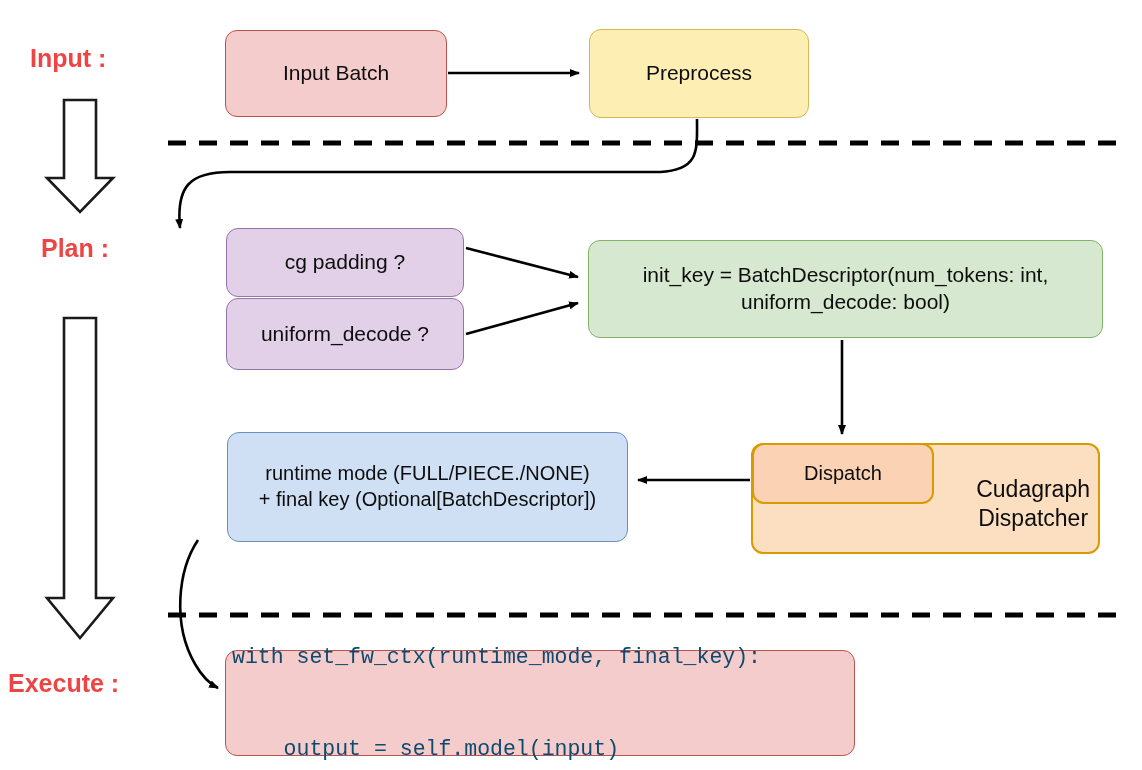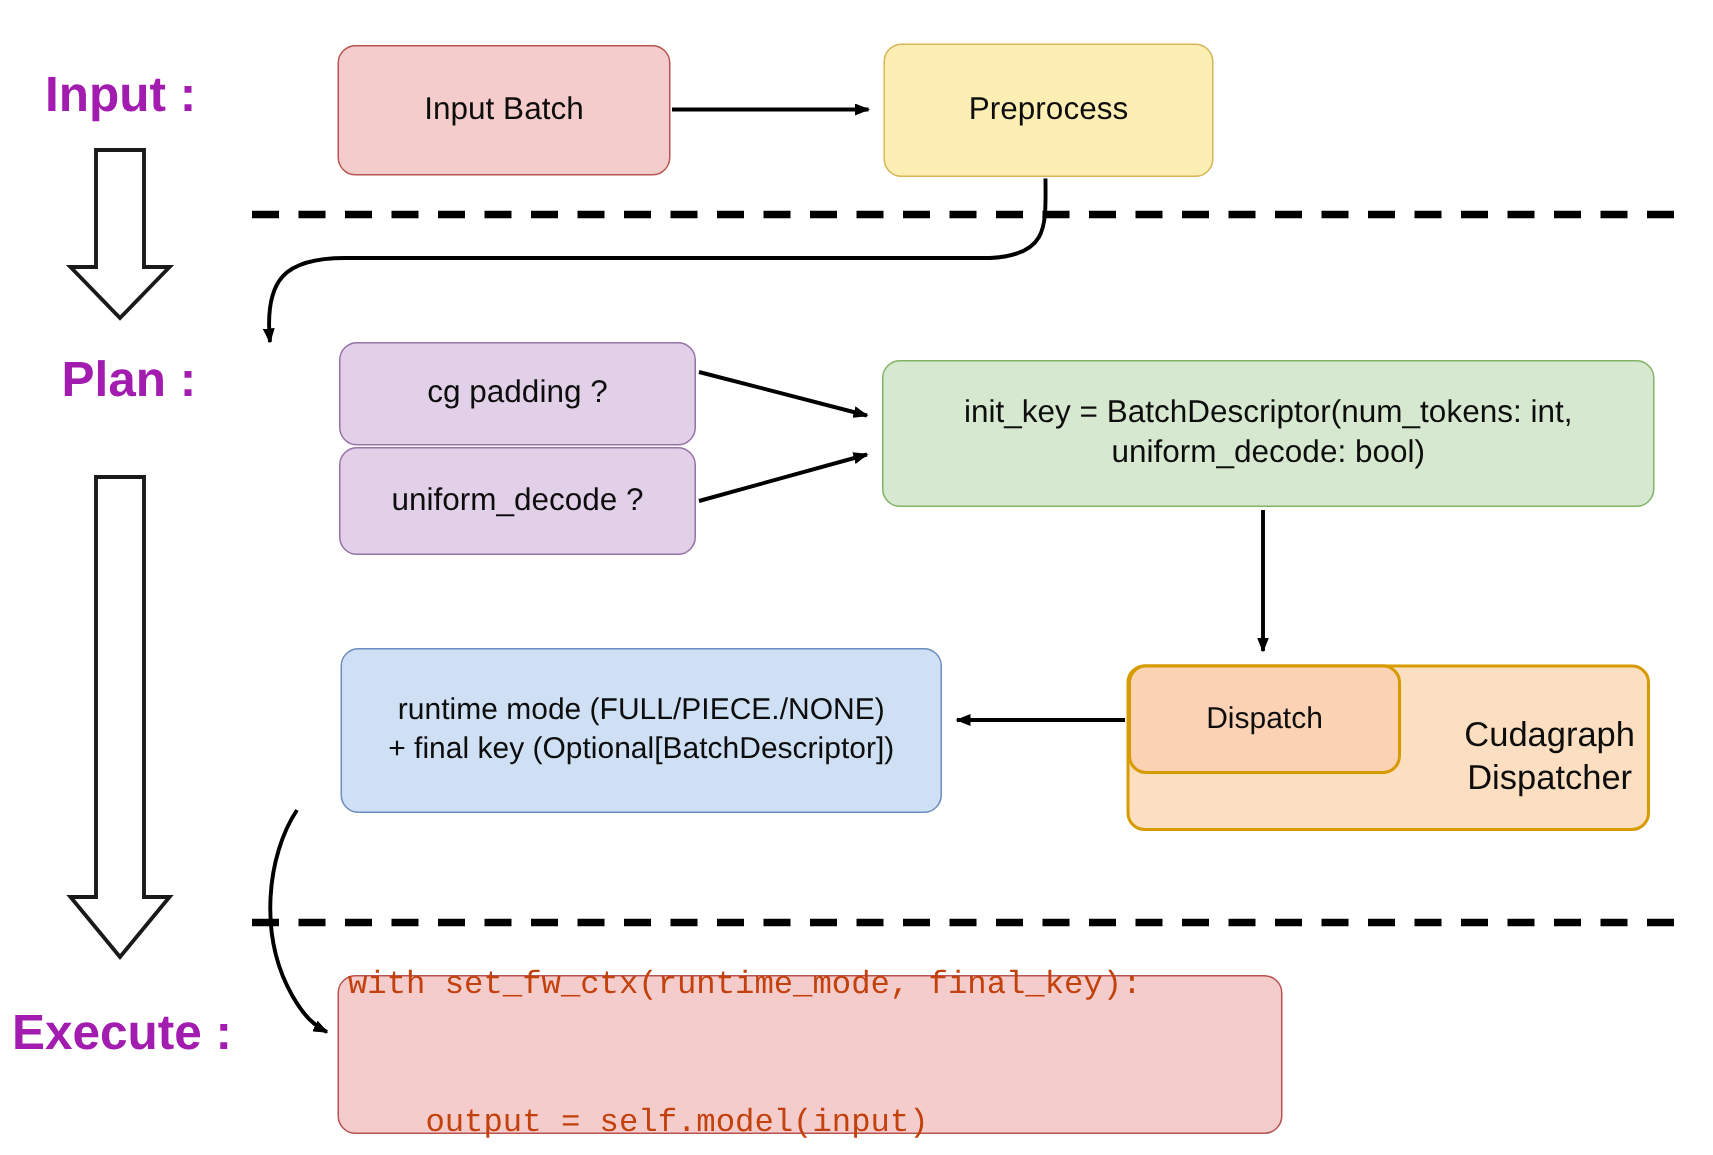--- a/index.html
+++ b/index.html
@@ -31,22 +31,22 @@
     align-items: center;
     justify-content: center;
     text-align: center;
     color: #0d0d0d;
     line-height: 1.28;
     z-index: 3;
   }
   .stage-label {
     position: absolute;
     font-weight: bold;
-    font-size: 33px;
-    color: #a21caf;
+    font-size: 25px;
+    color: #ef4444;
     white-space: nowrap;
     z-index: 4;
   }
 
   
   #node-input-batch {
     left: 225px; top: 30px; width: 222px; height: 87px;
     background: #f5cccc; border: 1.6px solid #b85450;
     font-size: 21px;
     align-items: center;
@@ -74,37 +74,37 @@
   }
   #node-cudagraph-dispatcher {
     left: 751px; top: 443px; width: 349px; height: 111px;
     background: #fcdfc0; border: 2px solid #d79b00;
     font-size: 23px;
     align-items: flex-start;
     justify-content: flex-end;
     padding: 30px 8px 0 0;
   }
   #node-dispatch {
-    left: 752px; top: 443px; width: 182px; height: 73px;
+    left: 752px; top: 443px; width: 182px; height: 61px;
     background: #fbd2b4; border: 2px solid #d79b00;
     font-size: 20px;
     z-index: 4;
   }
   #node-runtime-mode {
     left: 227px; top: 432px; width: 401px; height: 110px;
     background: #cfe0f5; border: 1.6px solid #6c8ebf;
     font-size: 20px;
     padding: 0 10px;
   }
   #node-execute-code {
     left: 225px; top: 650px; width: 630px; height: 106px;
     background: #f5cccc; border: 1.6px solid #b85450;
     font-family: "Liberation Mono", "DejaVu Sans Mono", monospace;
     font-size: 21.5px;
-    color: #c2410c;
+    color: #0c4a6e;
     justify-content: flex-start;
     padding-left: 6px;
     white-space: pre;
     line-height: 1.42;
     text-align: left;
   }
 
   #label-input   { left: 30px; top: 44px; }
   #label-plan    { left: 41px; top: 234px; }
   #label-execute { left: 8px;  top: 669px; }

